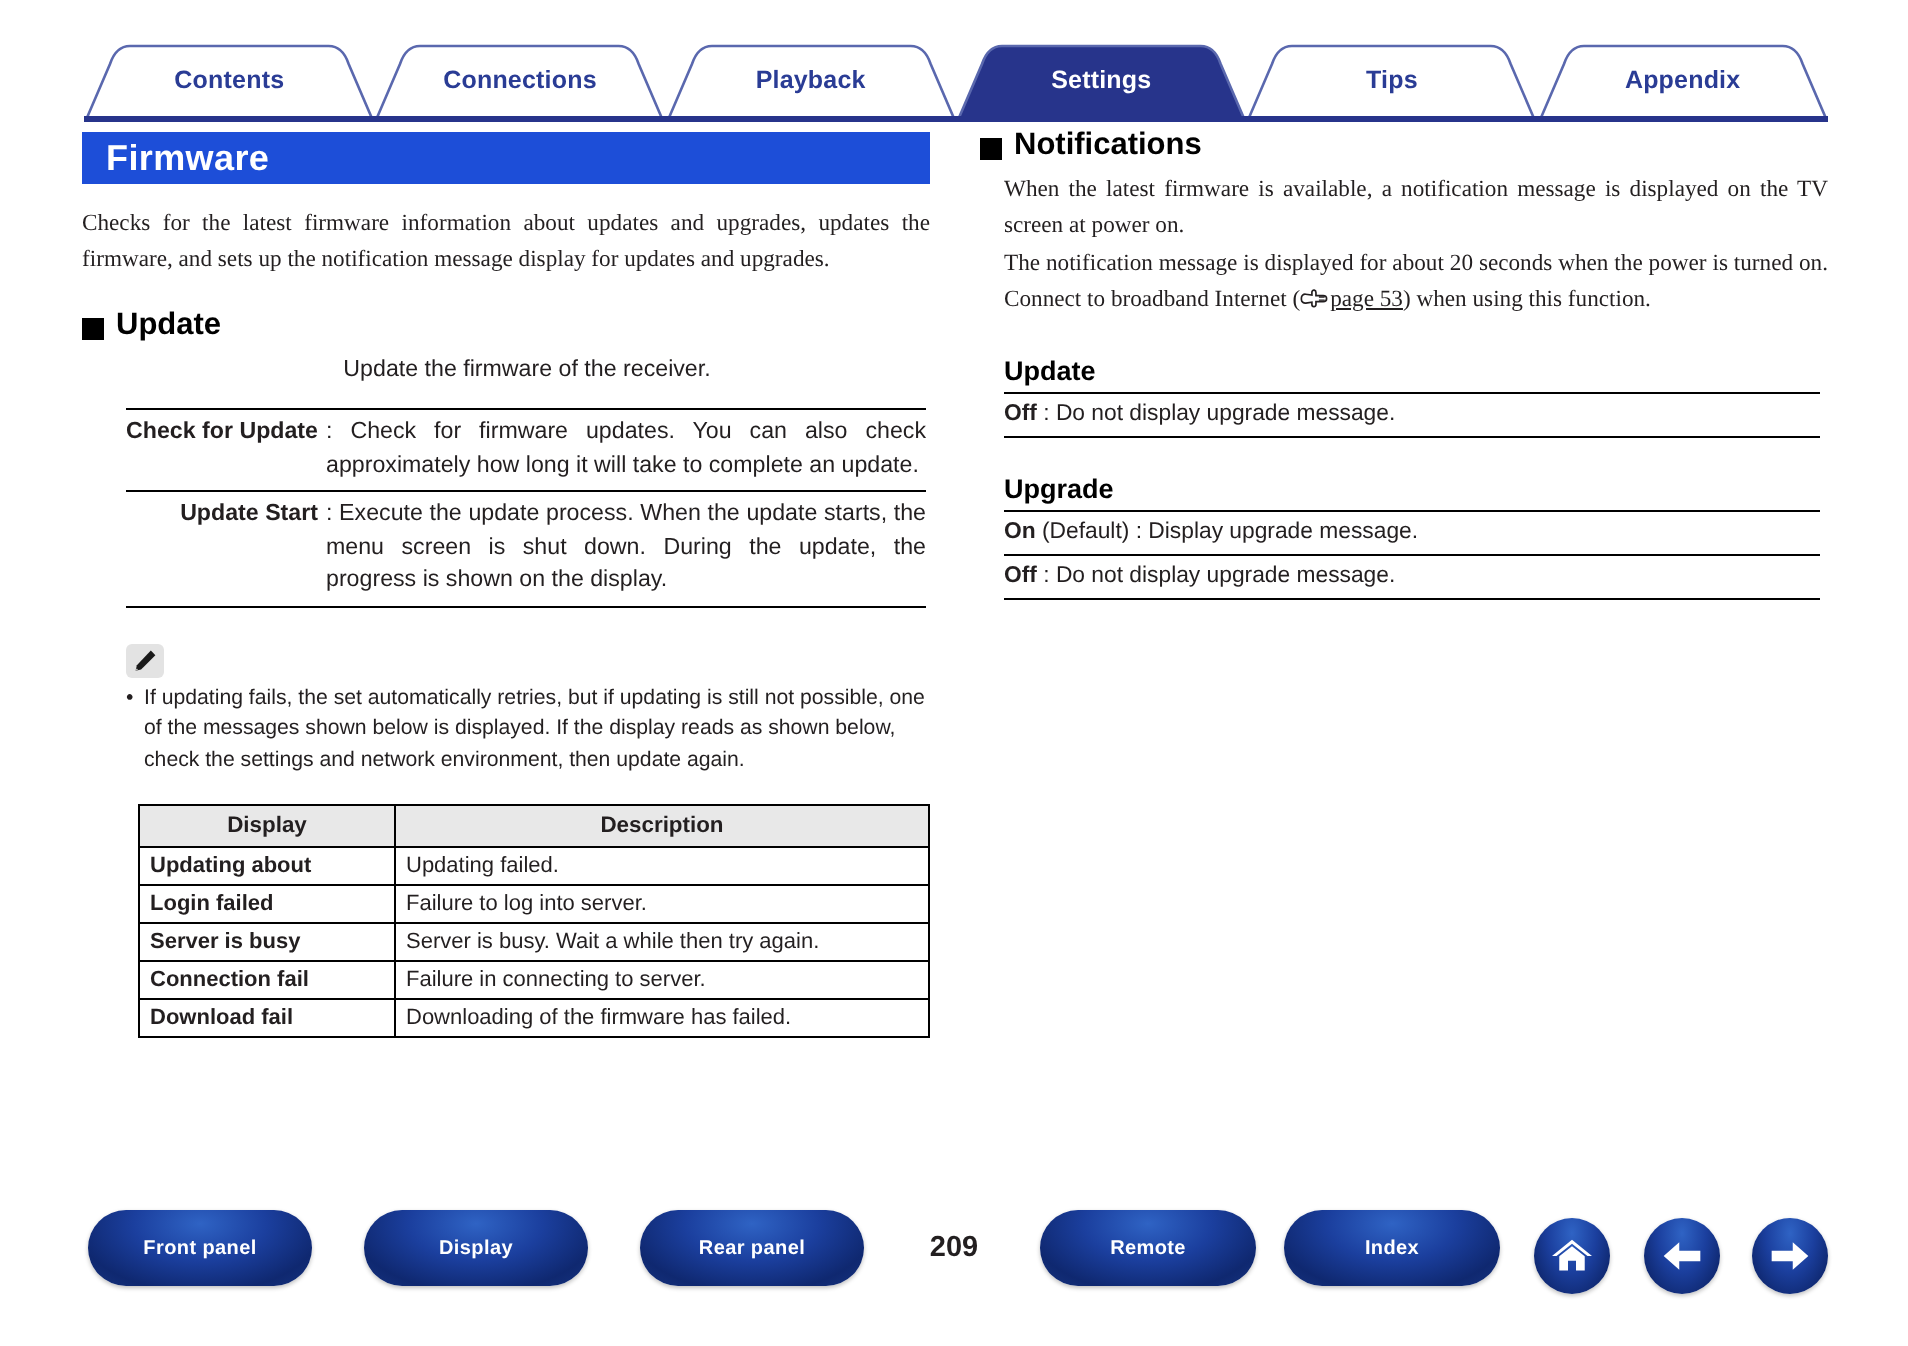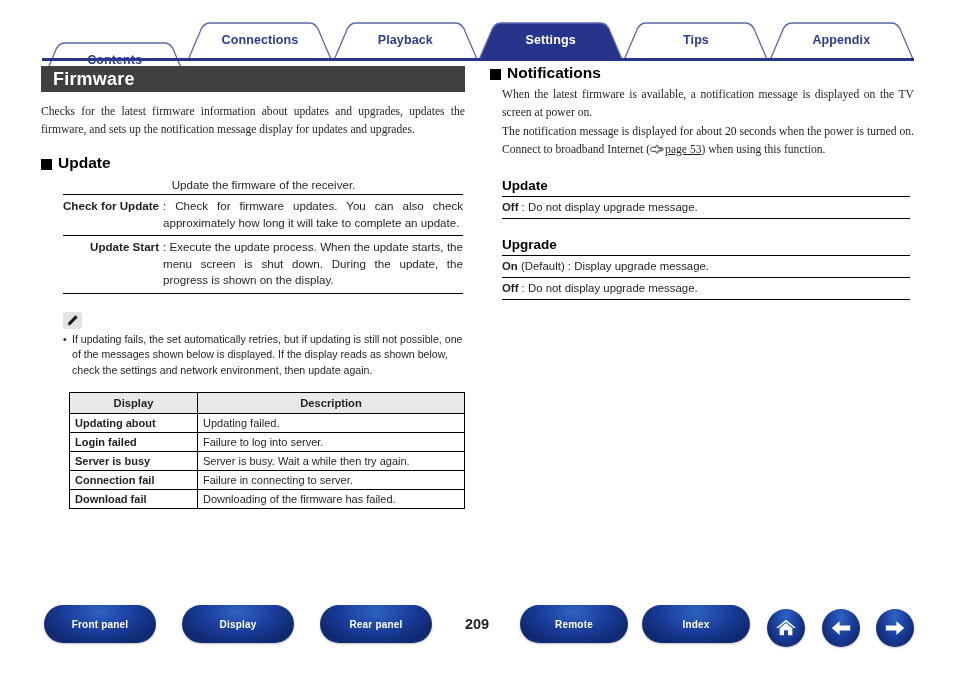--- a/index.html
+++ b/index.html
@@ -65,21 +65,21 @@
   }
   .col-right {
     position: absolute;
     left: 490px;
     top: 64px;
     width: 424px;
   }
 
   
   .pagetitle {
-    background: #404040;
+    background: #1d4ed8;
     height: 26px;
     line-height: 26px;
     padding-left: 12px;
     color: #ffffff;
     font-size: 18px;
     font-weight: bold;
     letter-spacing: 0.2px;
   }
 
   
@@ -114,21 +114,21 @@
   .sect-sub {
     font-size: 11.6px;
     line-height: 17px;
     margin-top: 4px;
     margin-left: 21px;
     text-align: center;
   }
 
   
   .deflist {
-    margin-top: 1px;
+    margin-top: 11px;
     margin-left: 22px;
     width: 400px;
     border-top: 1.6px solid #000;
   }
   .defrow {
     display: flex;
     border-bottom: 1.6px solid #000;
     padding: 3px 0 4px 0;
   }
   .defterm {
@@ -284,21 +284,21 @@
     text-align: center;
     font-size: 14.5px;
     font-weight: bold;
     color: #231f20;
   }
 </style>
 </head>
 <body>
 
 <div class="tabbar" id="tabbar">
-    <div class="tab" style="left: 0px; width: 145.333px; margin-top: 20px;">
+    <div class="tab" style="left: 0px; width: 145.333px;">
       <svg class="tab-shape" width="145.33333333333334" height="38" viewBox="0 0 145.33333333333334 38">
         <path d="M 1 38 L 13 10 Q 16 1 23 1 L 122.33333333333334 1 Q 129.33333333333334 1 132.33333333333334 10 L 144.33333333333334 38 Z" fill="#ffffff" stroke="#5a68ae" stroke-width="1.3"></path>
       </svg>
       <div class="tab-label">Contents</div>
     </div>
     <div class="tab" style="left: 145.333px; width: 145.333px;">
       <svg class="tab-shape" width="145.33333333333334" height="38" viewBox="0 0 145.33333333333334 38">
         <path d="M 1 38 L 13 10 Q 16 1 23 1 L 122.33333333333334 1 Q 129.33333333333334 1 132.33333333333334 10 L 144.33333333333334 38 Z" fill="#ffffff" stroke="#5a68ae" stroke-width="1.3"></path>
       </svg>
       <div class="tab-label">Connections</div>

